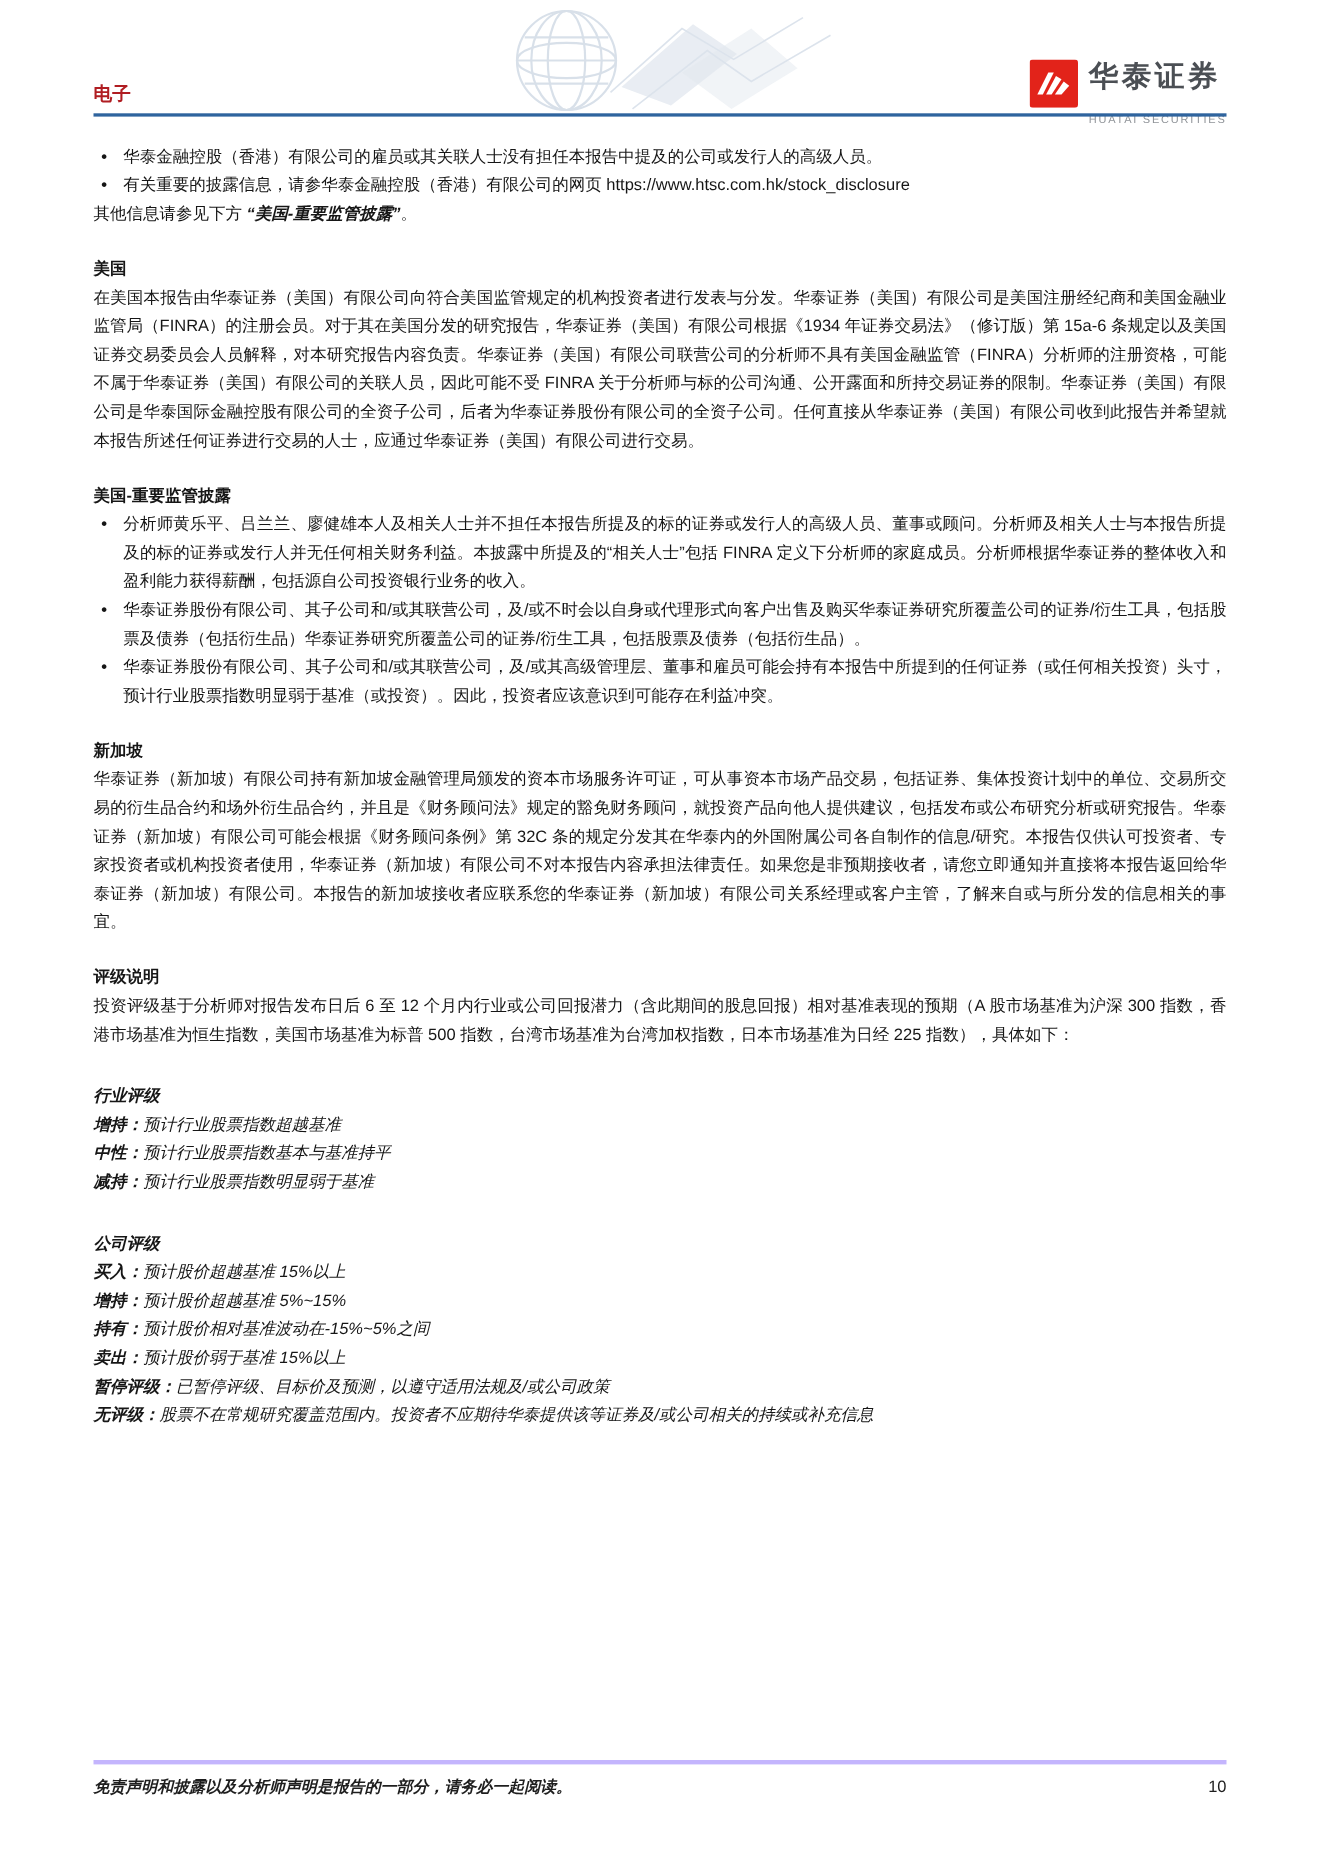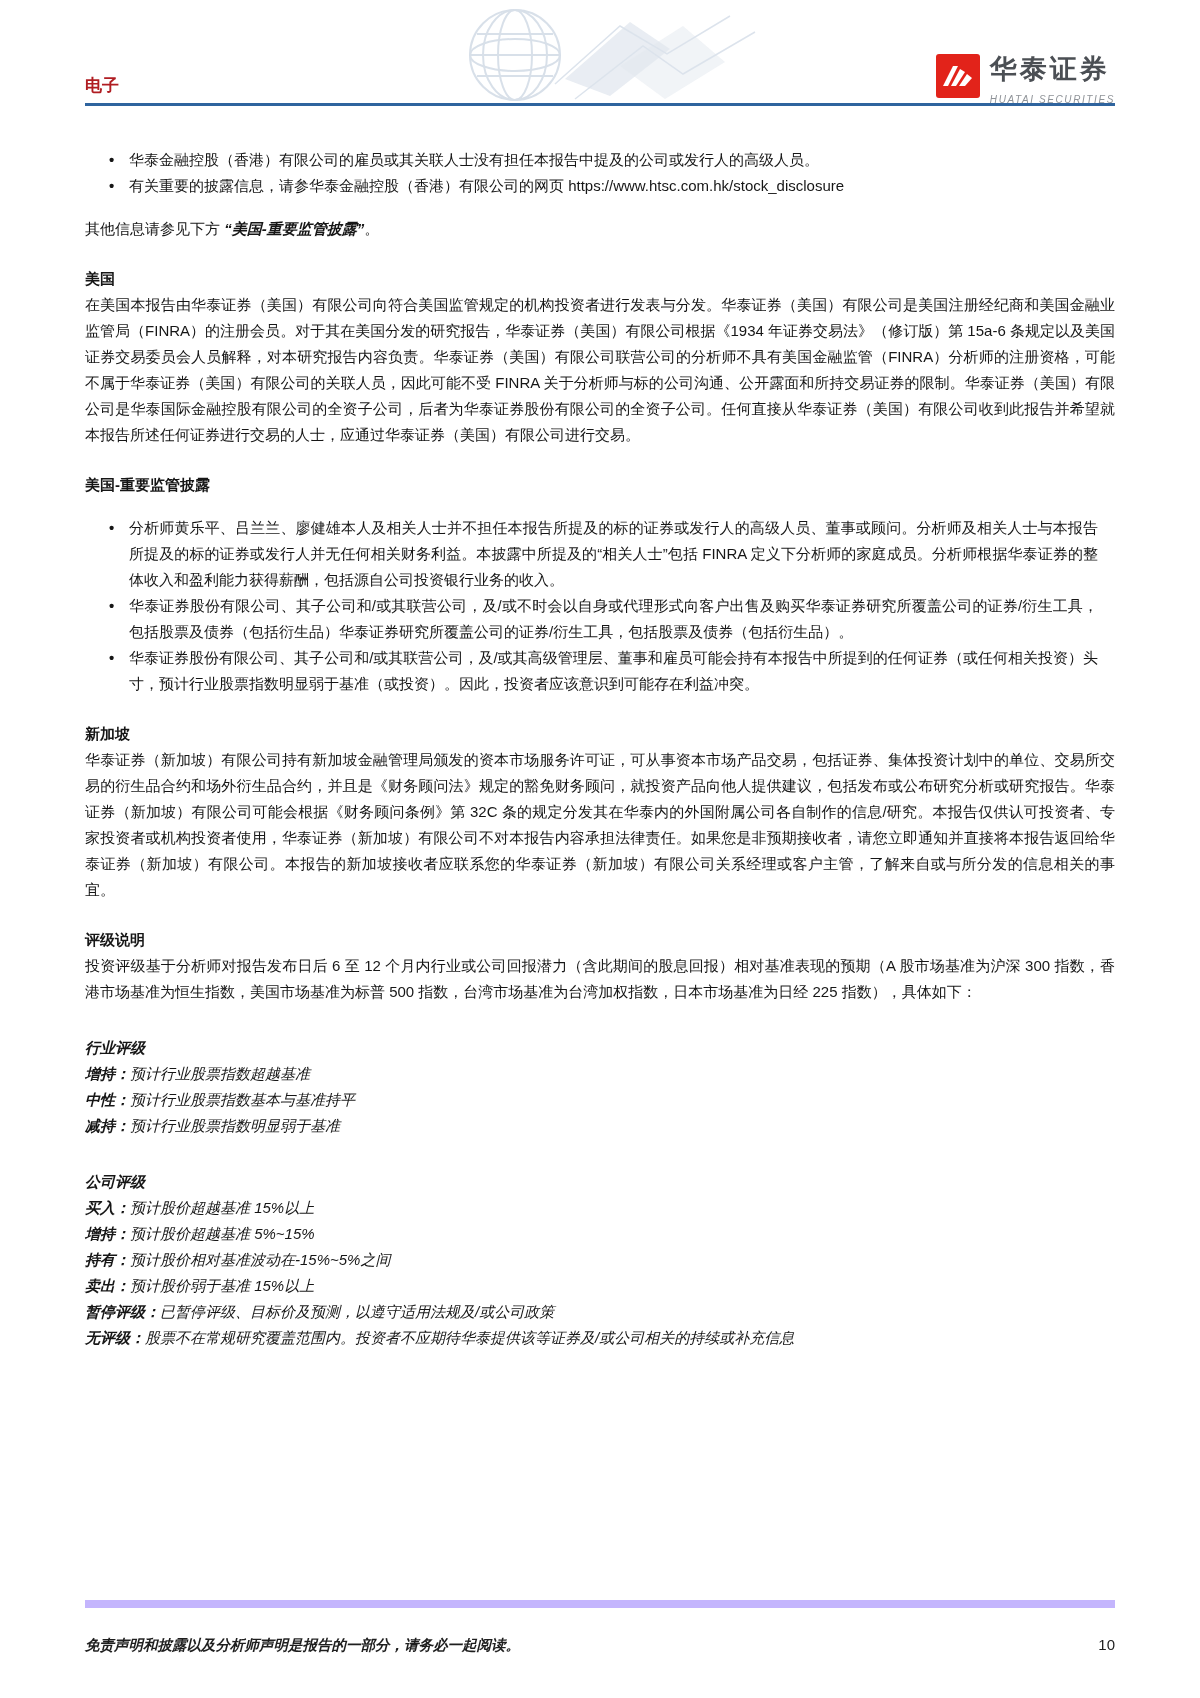--- a/index.html
+++ b/index.html
@@ -14,45 +14,45 @@
   
   .category {
     position: absolute; left: 85px; top: 74px;
     font-size: 17px; font-weight: bold; color: #b01d22;
   }
   .watermark { position: absolute; left: 415px; top: 4px; width: 350px; height: 102px; opacity: .55; }
   .brand { position: absolute; right: 85px; top: 54px; display: flex; align-items: flex-start; gap: 10px; }
   .brand-icon { width: 44px; height: 44px; flex: 0 0 auto; }
   .brand-text { display: flex; flex-direction: column; }
   .brand-name { font-size: 27px; font-weight: bold; color: #4b4f54; letter-spacing: 3px; line-height: 30px; }
-  .brand-sub { font-size: 10px; color: #8f9398; letter-spacing: 1.6px; margin-top: 10px; font-style: italic; }
+  .brand-sub { font-size: 10px; color: #8f9398; letter-spacing: 1.6px; margin-top: 20px; }
   .header-rule { position: absolute; left: 85px; right: 85px; top: 103px; height: 3px; background: #2f649e; }
 
   
   .content {
     position: absolute; left: 85px; top: 130px; width: 1030px;
     font-size: 15px; line-height: 26px; text-align: justify;
   }
   .section { margin-top: 24px; }
   .section.first { margin-top: 0; }
   .section.gap-large { }
   .section.gap-mid { margin-top: 30px; font-style: italic; }
   h3.heading { font-size: 15px; line-height: 26px; font-weight: bold; margin: 0; }
   p.para { margin: 0; }
-  ul.bullets { margin: 17px; padding: 0; list-style: none; }
+  ul.bullets { margin: 0; padding: 0; list-style: none; }
   ul.bullets li { position: relative; padding-left: 27px; }
   ul.bullets li::before { content: "\2022"; position: absolute; left: 7px; top: 0; font-weight: bold; }
   .term { font-weight: bold; }
   .note-em { font-weight: bold; font-style: italic; }
   .url { color: inherit; text-decoration: none; }
 
   
   .footer {
     position: absolute; left: 85px; right: 85px; top: 1600px;
-    border-top: 8px solid #c4b5fd; padding-top: 28px;
+    border-top: 4px solid #c4b5fd; padding-top: 11px;
     display: flex; justify-content: space-between; align-items: baseline;
   }
   .footer-disclaimer { font-style: italic; font-weight: 600; font-size: 14.5px; color: #1e1e1e; }
   .footer-page { font-size: 15px; color: #1e1e1e; }
 </style>
 </head>
 <body>
 
 <div class="page">
 

